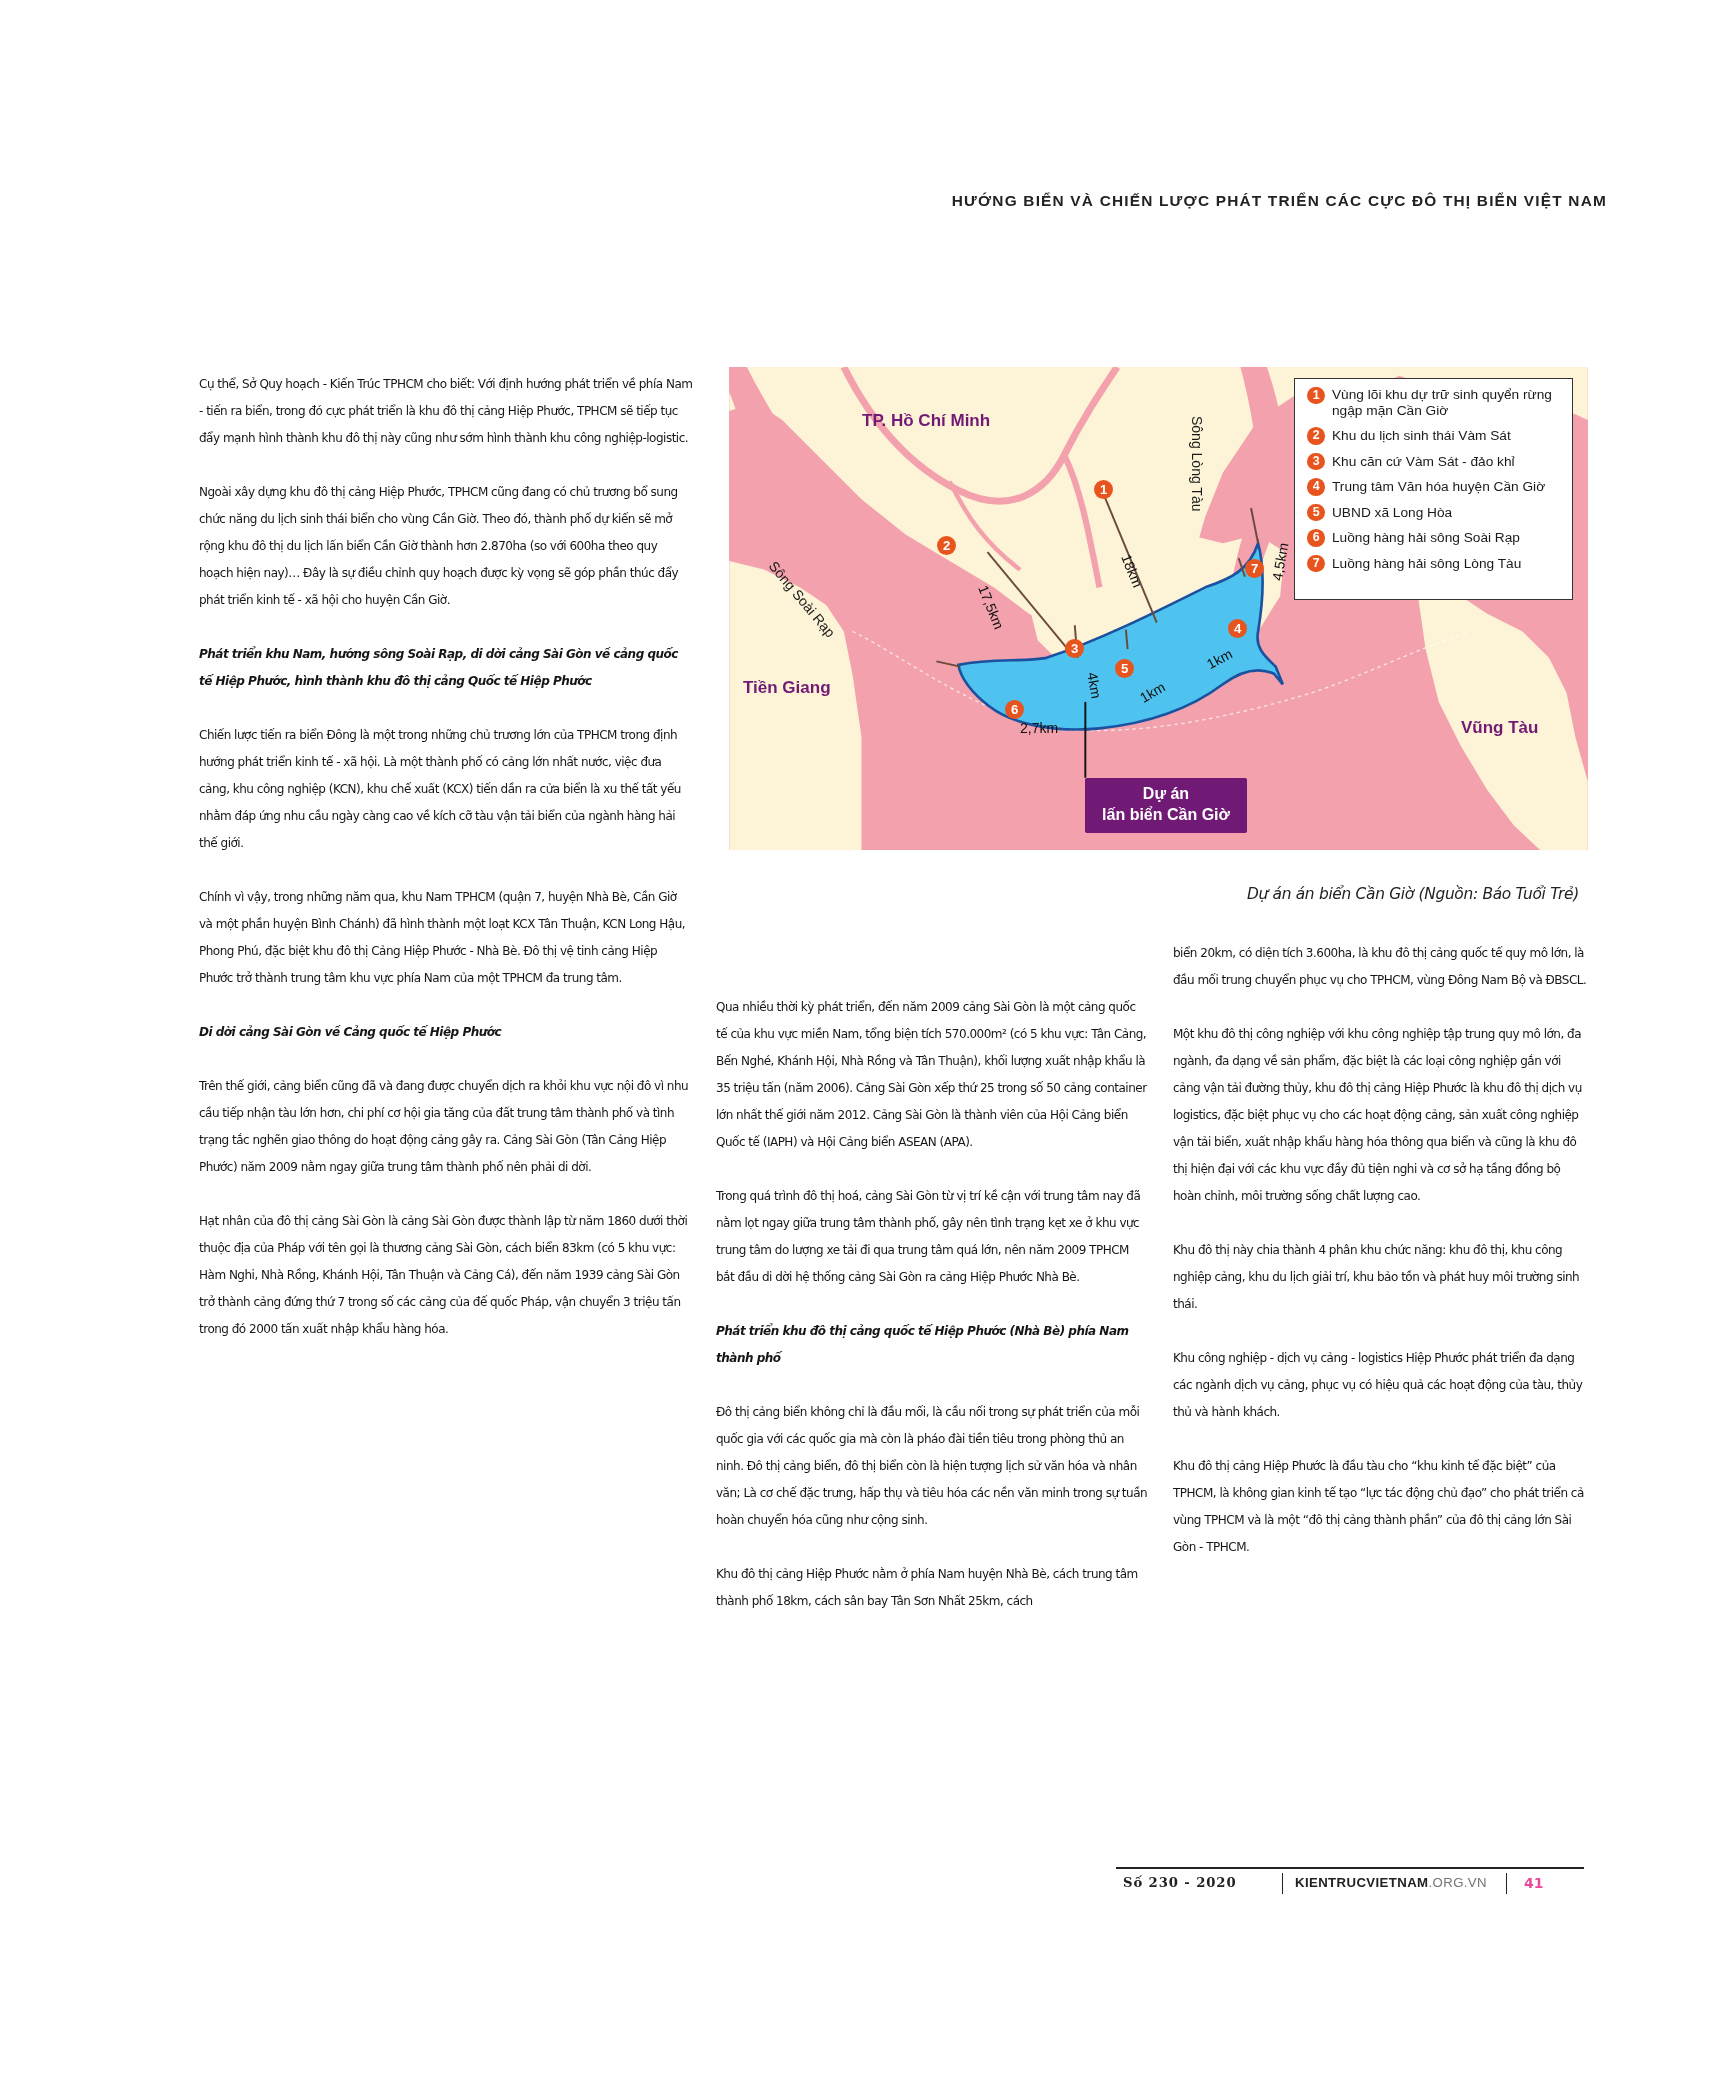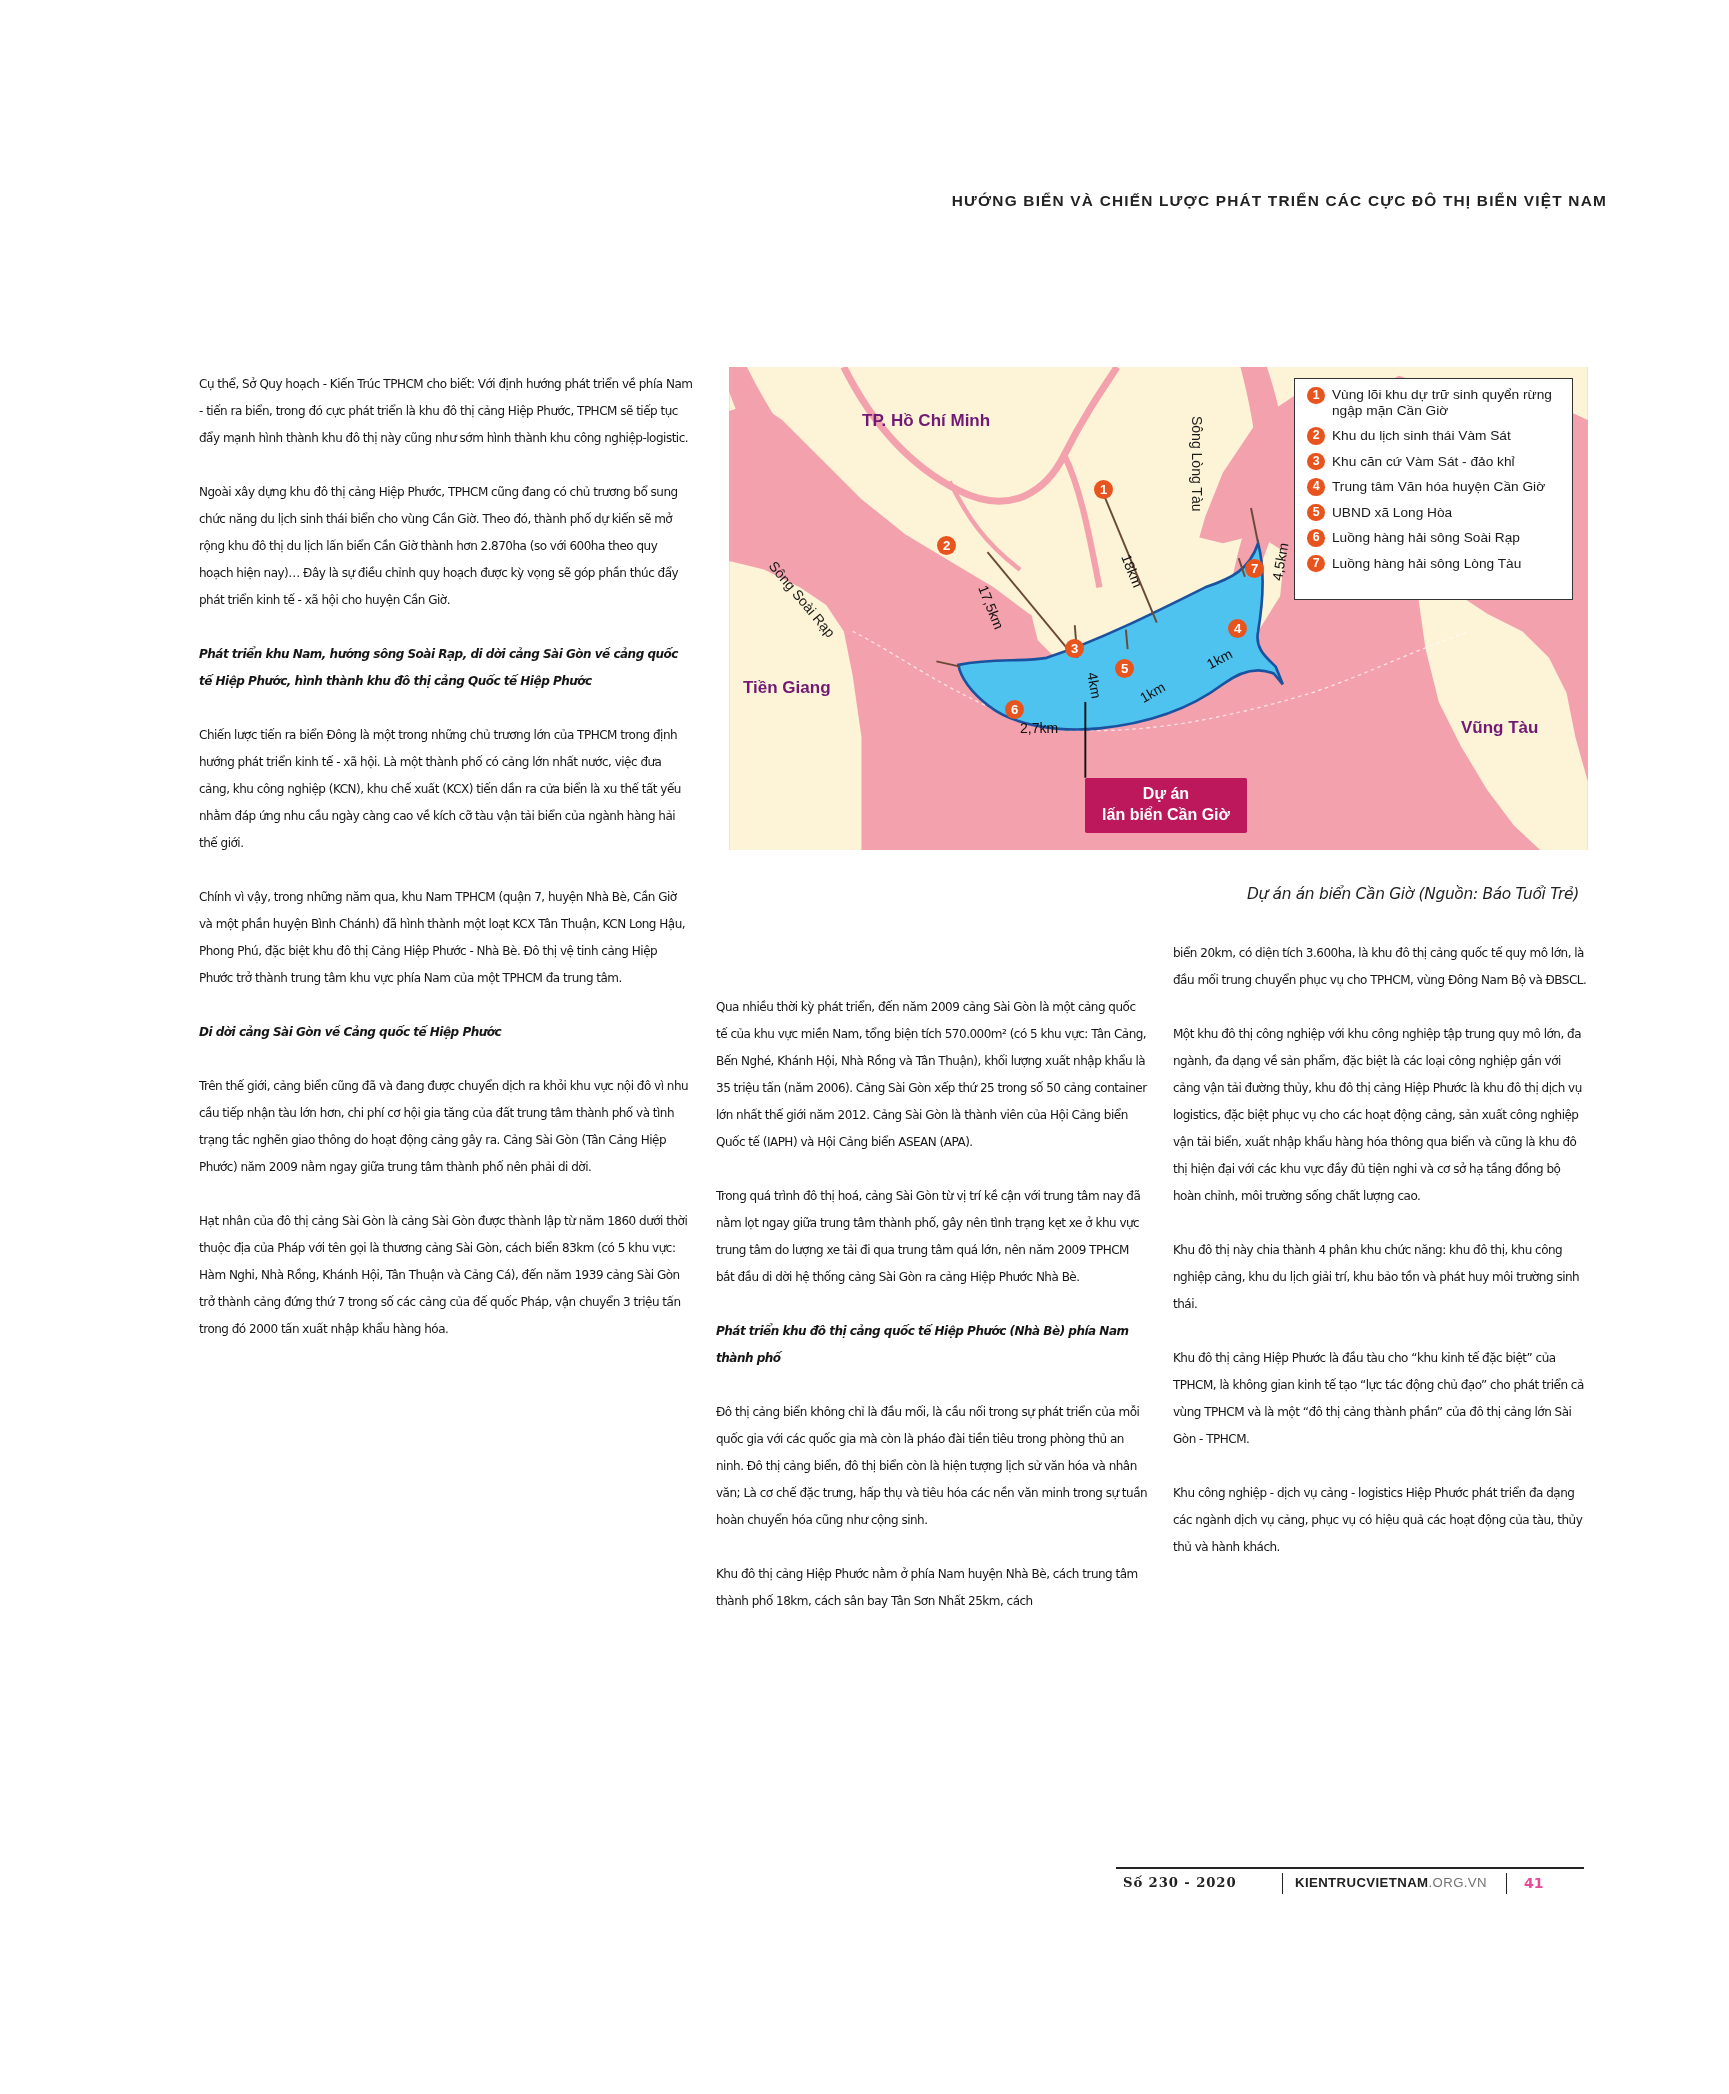--- a/index.html
+++ b/index.html
@@ -20,21 +20,21 @@
 
   
   .map { position: absolute; left: 729px; top: 367px; width: 859px; height: 483px; overflow: hidden; background: #f3a2ad; }
   .map svg { position: absolute; left: 0; top: 0; }
   .map-label { position: absolute; font-family: Liberation Sans, sans-serif; font-weight: bold; font-size: 17px; color: #701a75; white-space: nowrap; }
   .river-label { position: absolute; font-family: "Liberation Sans", sans-serif; font-size: 14px; color: #1a1a1a; white-space: nowrap; }
   .dist-label { position: absolute; font-family: "Liberation Sans", sans-serif; font-size: 14px; color: #111; white-space: nowrap; }
   .marker { position: absolute; width: 19.4px; height: 19.4px; border-radius: 50%; background: #e8541e;
          color: #fff; font-family: "Liberation Sans", sans-serif; font-weight: bold; font-size: 13.2px;
          text-align: center; line-height: 19.4px; }
-  .project-box { position: absolute; left: 356px; top: 411px; width: 162px; height: 55px; background: #be185d;
+  .project-box { position: absolute; left: 356px; top: 411px; width: 162px; height: 55px; background: #701a75;
          color: #fff; font-family: "Liberation Sans", sans-serif; font-weight: bold; font-size: 16px; text-align: center;
          line-height: 21px; padding-top: 5.3px; box-sizing: border-box; border-radius: 1.8px; }
   .legend { position: absolute; left: 565px; top: 10.6px; width: 279px; height: 222px; background: #fff;
          border: 1.8px solid #333; box-sizing: border-box; padding: 8.8px 8.8px 0 12.4px; }
   .legend-item { display: flex; align-items: flex-start; font-family: "Liberation Sans", sans-serif; font-size: 13.7px;
          color: #1a1a1a; line-height: 16px; margin-bottom: 8.8px; }
   .legend-num { flex: 0 0 17.6px; height: 17.6px; border-radius: 50%; background: #e8541e; color: #fff; font-weight: bold;
          font-size: 12.4px; text-align: center; line-height: 17.6px; margin-right: 7px; margin-top: -0.9px; }
 
   
@@ -159,22 +159,22 @@
   <p>Trong quá trình đô thị hoá, cảng Sài Gòn từ vị trí kề cận với trung tâm nay đã nằm lọt ngay giữa trung tâm thành phố, gây nên tình trạng kẹt xe ở khu vực trung tâm do lượng xe tải đi qua trung tâm quá lớn, nên năm 2009 TPHCM bắt đầu di dời hệ thống cảng Sài Gòn ra cảng Hiệp Phước Nhà Bè.</p>
   <p class="sub">Phát triển khu đô thị cảng quốc tế Hiệp Phước (Nhà Bè) phía Nam thành phố</p>
   <p>Đô thị cảng biển không chỉ là đầu mối, là cầu nối trong sự phát triển của mỗi quốc gia với các quốc gia mà còn là pháo đài tiền tiêu trong phòng thủ an ninh. Đô thị cảng biển, đô thị biển còn là hiện tượng lịch sử văn hóa và nhân văn; Là cơ chế đặc trưng, hấp thụ và tiêu hóa các nền văn minh trong sự tuần hoàn chuyển hóa cũng như cộng sinh.</p>
   <p>Khu đô thị cảng Hiệp Phước nằm ở phía Nam huyện Nhà Bè, cách trung tâm thành phố 18km, cách sân bay Tân Sơn Nhất 25km, cách</p>
 </div>
 
 <div class="col col3">
   <p>biển 20km, có diện tích 3.600ha, là khu đô thị cảng quốc tế quy mô lớn, là đầu mối trung chuyển phục vụ cho TPHCM, vùng Đông Nam Bộ và ĐBSCL.</p>
   <p>Một khu đô thị công nghiệp với khu công nghiệp tập trung quy mô lớn, đa ngành, đa dạng về sản phẩm, đặc biệt là các loại công nghiệp gắn với cảng vận tải đường thủy, khu đô thị cảng Hiệp Phước là khu đô thị dịch vụ logistics, đặc biệt phục vụ cho các hoạt động cảng, sản xuất công nghiệp vận tải biển, xuất nhập khẩu hàng hóa thông qua biển và cũng là khu đô thị hiện đại với các khu vực đầy đủ tiện nghi và cơ sở hạ tầng đồng bộ hoàn chỉnh, môi trường sống chất lượng cao.</p>
   <p>Khu đô thị này chia thành 4 phân khu chức năng: khu đô thị, khu công nghiệp cảng, khu du lịch giải trí, khu bảo tồn và phát huy môi trường sinh thái.</p>
+  <p>Khu công nghiệp - dịch vụ cảng - logistics Hiệp Phước phát triển đa dạng các ngành dịch vụ cảng, phục vụ có hiệu quả các hoạt động của tàu, thủy thủ và hành khách.</p>
   <p>Khu đô thị cảng Hiệp Phước là đầu tàu cho “khu kinh tế đặc biệt” của TPHCM, là không gian kinh tế tạo “lực tác động chủ đạo” cho phát triển cả vùng TPHCM và là một “đô thị cảng thành phần” của đô thị cảng lớn Sài Gòn - TPHCM.</p>
-  <p>Khu công nghiệp - dịch vụ cảng - logistics Hiệp Phước phát triển đa dạng các ngành dịch vụ cảng, phục vụ có hiệu quả các hoạt động của tàu, thủy thủ và hành khách.</p>
 </div>
 
 <div class="footer">
   <span class="issue">Số 230 - 2020</span>
   <span class="sep1"></span>
   <span class="site"><b>KIENTRUCVIETNAM</b><span class="light">.ORG.VN</span></span>
   <span class="sep2"></span>
   <span class="page">41</span>
 </div>
 

